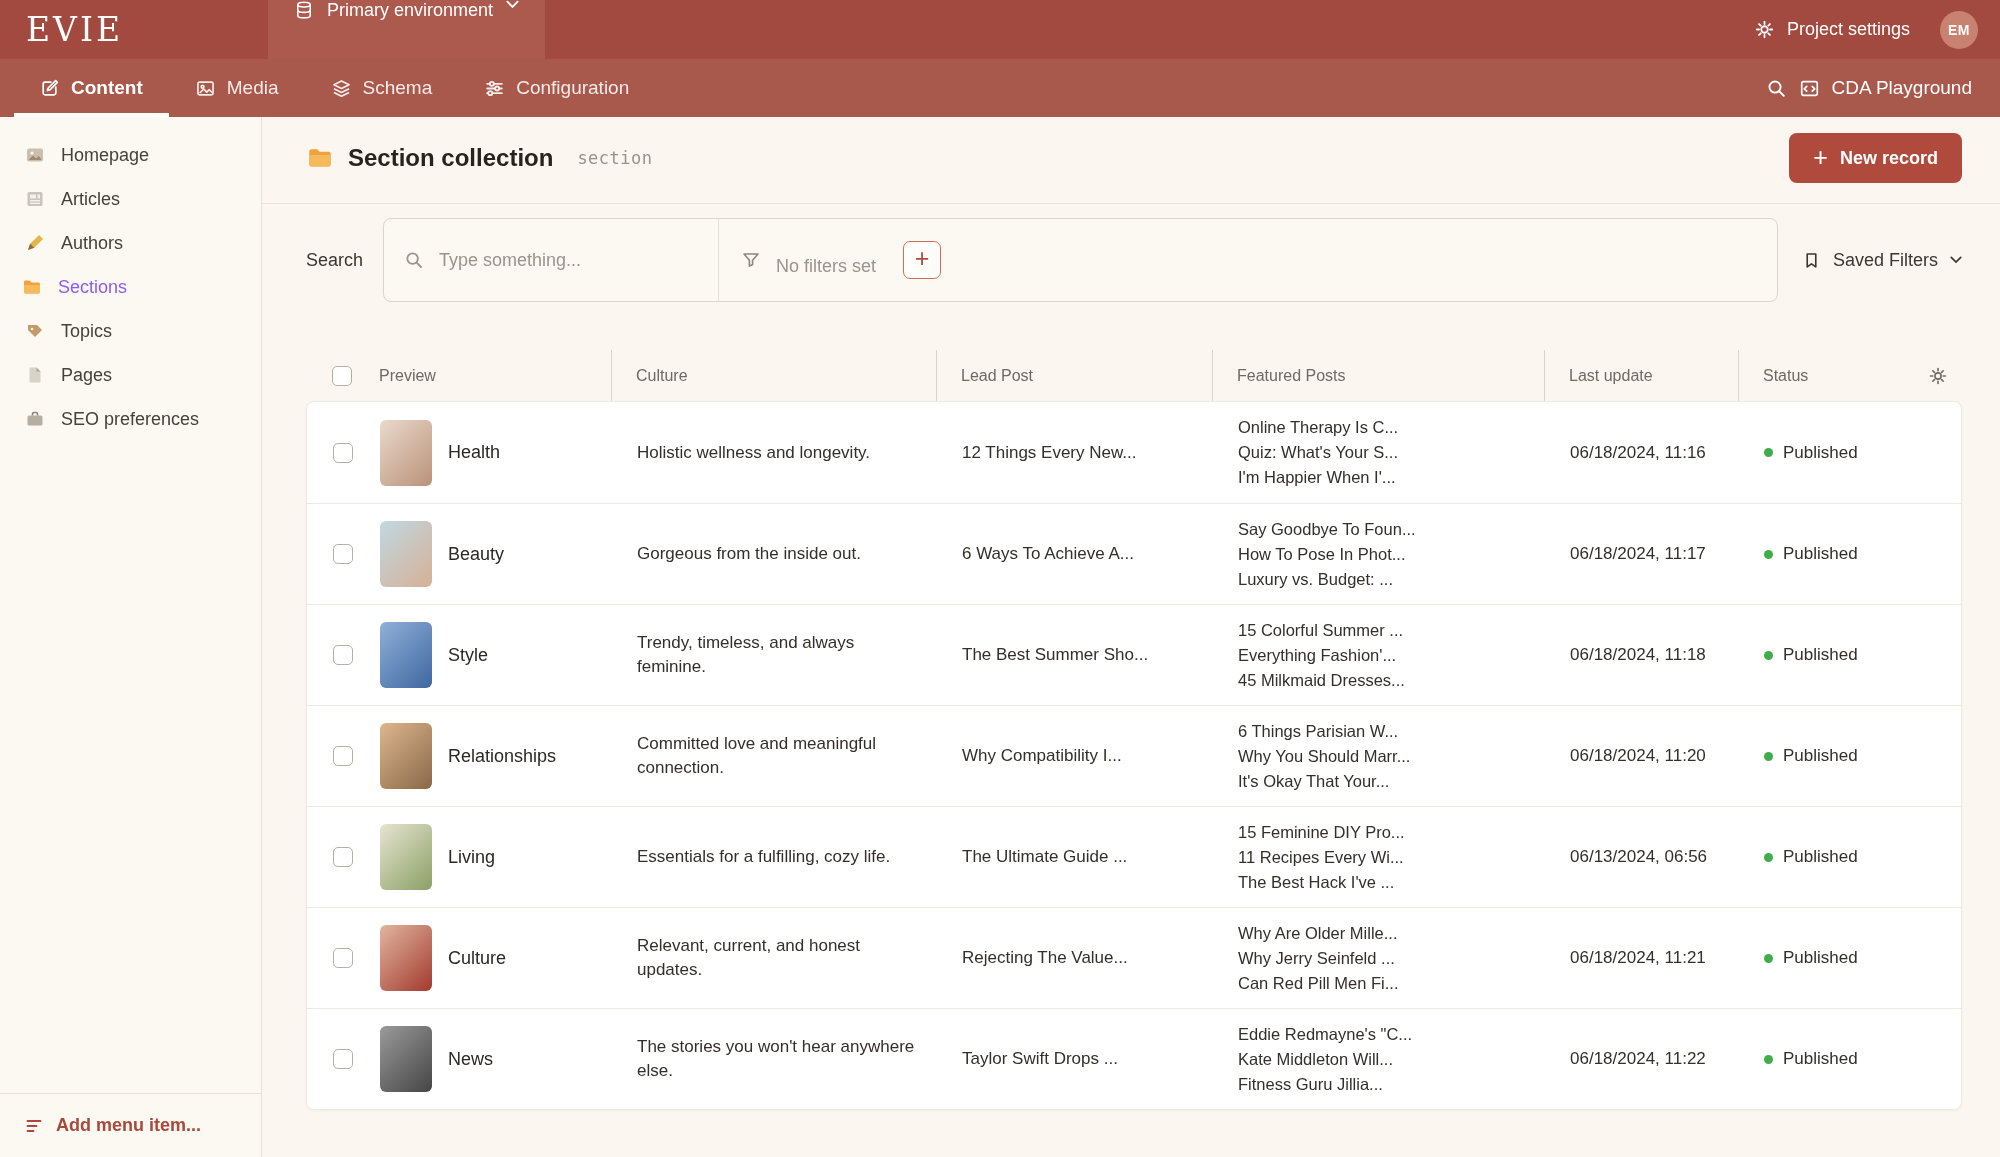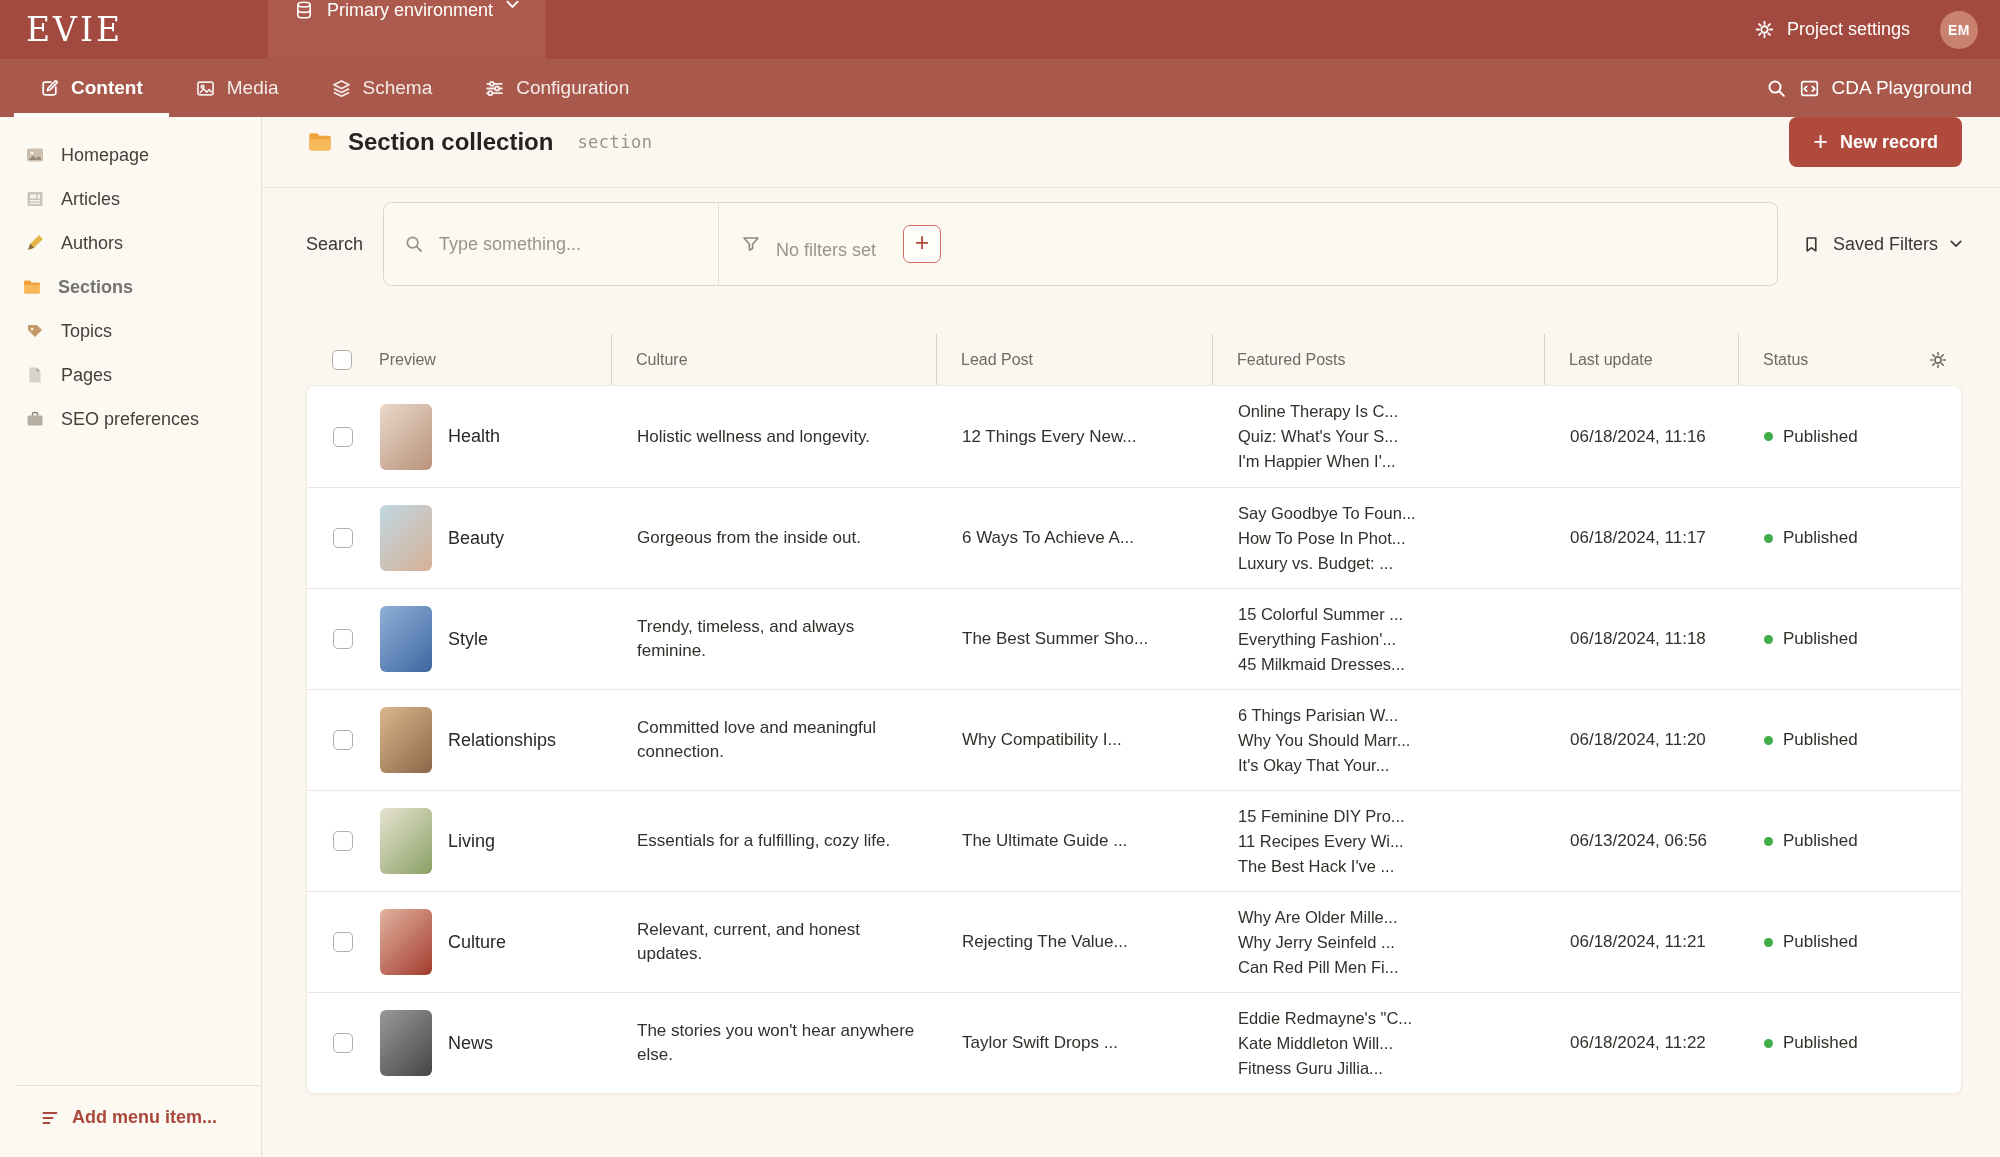--- a/index.html
+++ b/index.html
@@ -31,28 +31,28 @@
   .nav-tab.active::after { content:""; position:absolute; left:0; right:0; bottom:0; height:4px; background:#fff; }
   .nav-right { margin-left:auto; display:flex; align-items:center; gap:12px; padding-right:28px; color:#fff; }
   .cda { display:flex; align-items:center; gap:12px; font-size:19px; cursor:pointer; }
 
   
   .sidebar { position:absolute; top:117px; left:0; width:262px; bottom:0; background:#fcf9f3;
     border-right:1px solid #e7e0d5; }
   .side-list { padding-top:16px; }
   .side-item { display:flex; align-items:center; gap:15px; padding:11px 24px; font-size:18px;
     color:#45413b; cursor:pointer; }
-  .side-item.active { font-weight:700; color:#737373;padding-left:21px; }
-  .side-bottom { position:absolute; bottom:8px; left:0; right:0; border-top:1px solid #e7e0d5;
+  .side-item.active { font-weight:400; color:#8b5cf6;padding-left:21px; }
+  .side-bottom { position:absolute; bottom:0; left:0; right:0; border-top:1px solid #e7e0d5;
     padding:21px 24px; display:flex; align-items:center; gap:12px; color:#a8493c;
-    font-weight:700; font-size:18px; background:#fcf9f3; cursor:pointer;margin-left:16px; }
+    font-weight:700; font-size:18px; background:#fcf9f3; cursor:pointer; }
 
   
   .main { position:absolute; top:117px; left:262px; right:0; bottom:0; background:#fbf6ef; }
-  .page-header { display:flex; align-items:center; padding:0 38px 0 44px; }
+  .page-header { display:flex; align-items:center; padding:16px 38px 0 44px; }
   .title-group { display:flex; align-items:center; gap:14px; }
   .page-title { font-size:24px; font-weight:700; color:#272420; margin:0; }
   .model-id { margin-left:10px; font-family:"DejaVu Sans Mono", monospace; font-size:17px;
     color:#9a938a; letter-spacing:.5px; }
   .new-record { margin-left:auto; height:50px; padding:0 24px; background:#b04a3c; color:#fff;
     border:none; border-radius:8px; font-size:18px; font-weight:700; display:flex; align-items:center;
     gap:12px; cursor:pointer; font-family:inherit; }
   .plus-glyph { font-size:25px; font-weight:400; line-height:1; margin-top:-2px; }
   .header-divider { margin-top:20px; border-bottom:1px solid #ebe4d9; }
 

